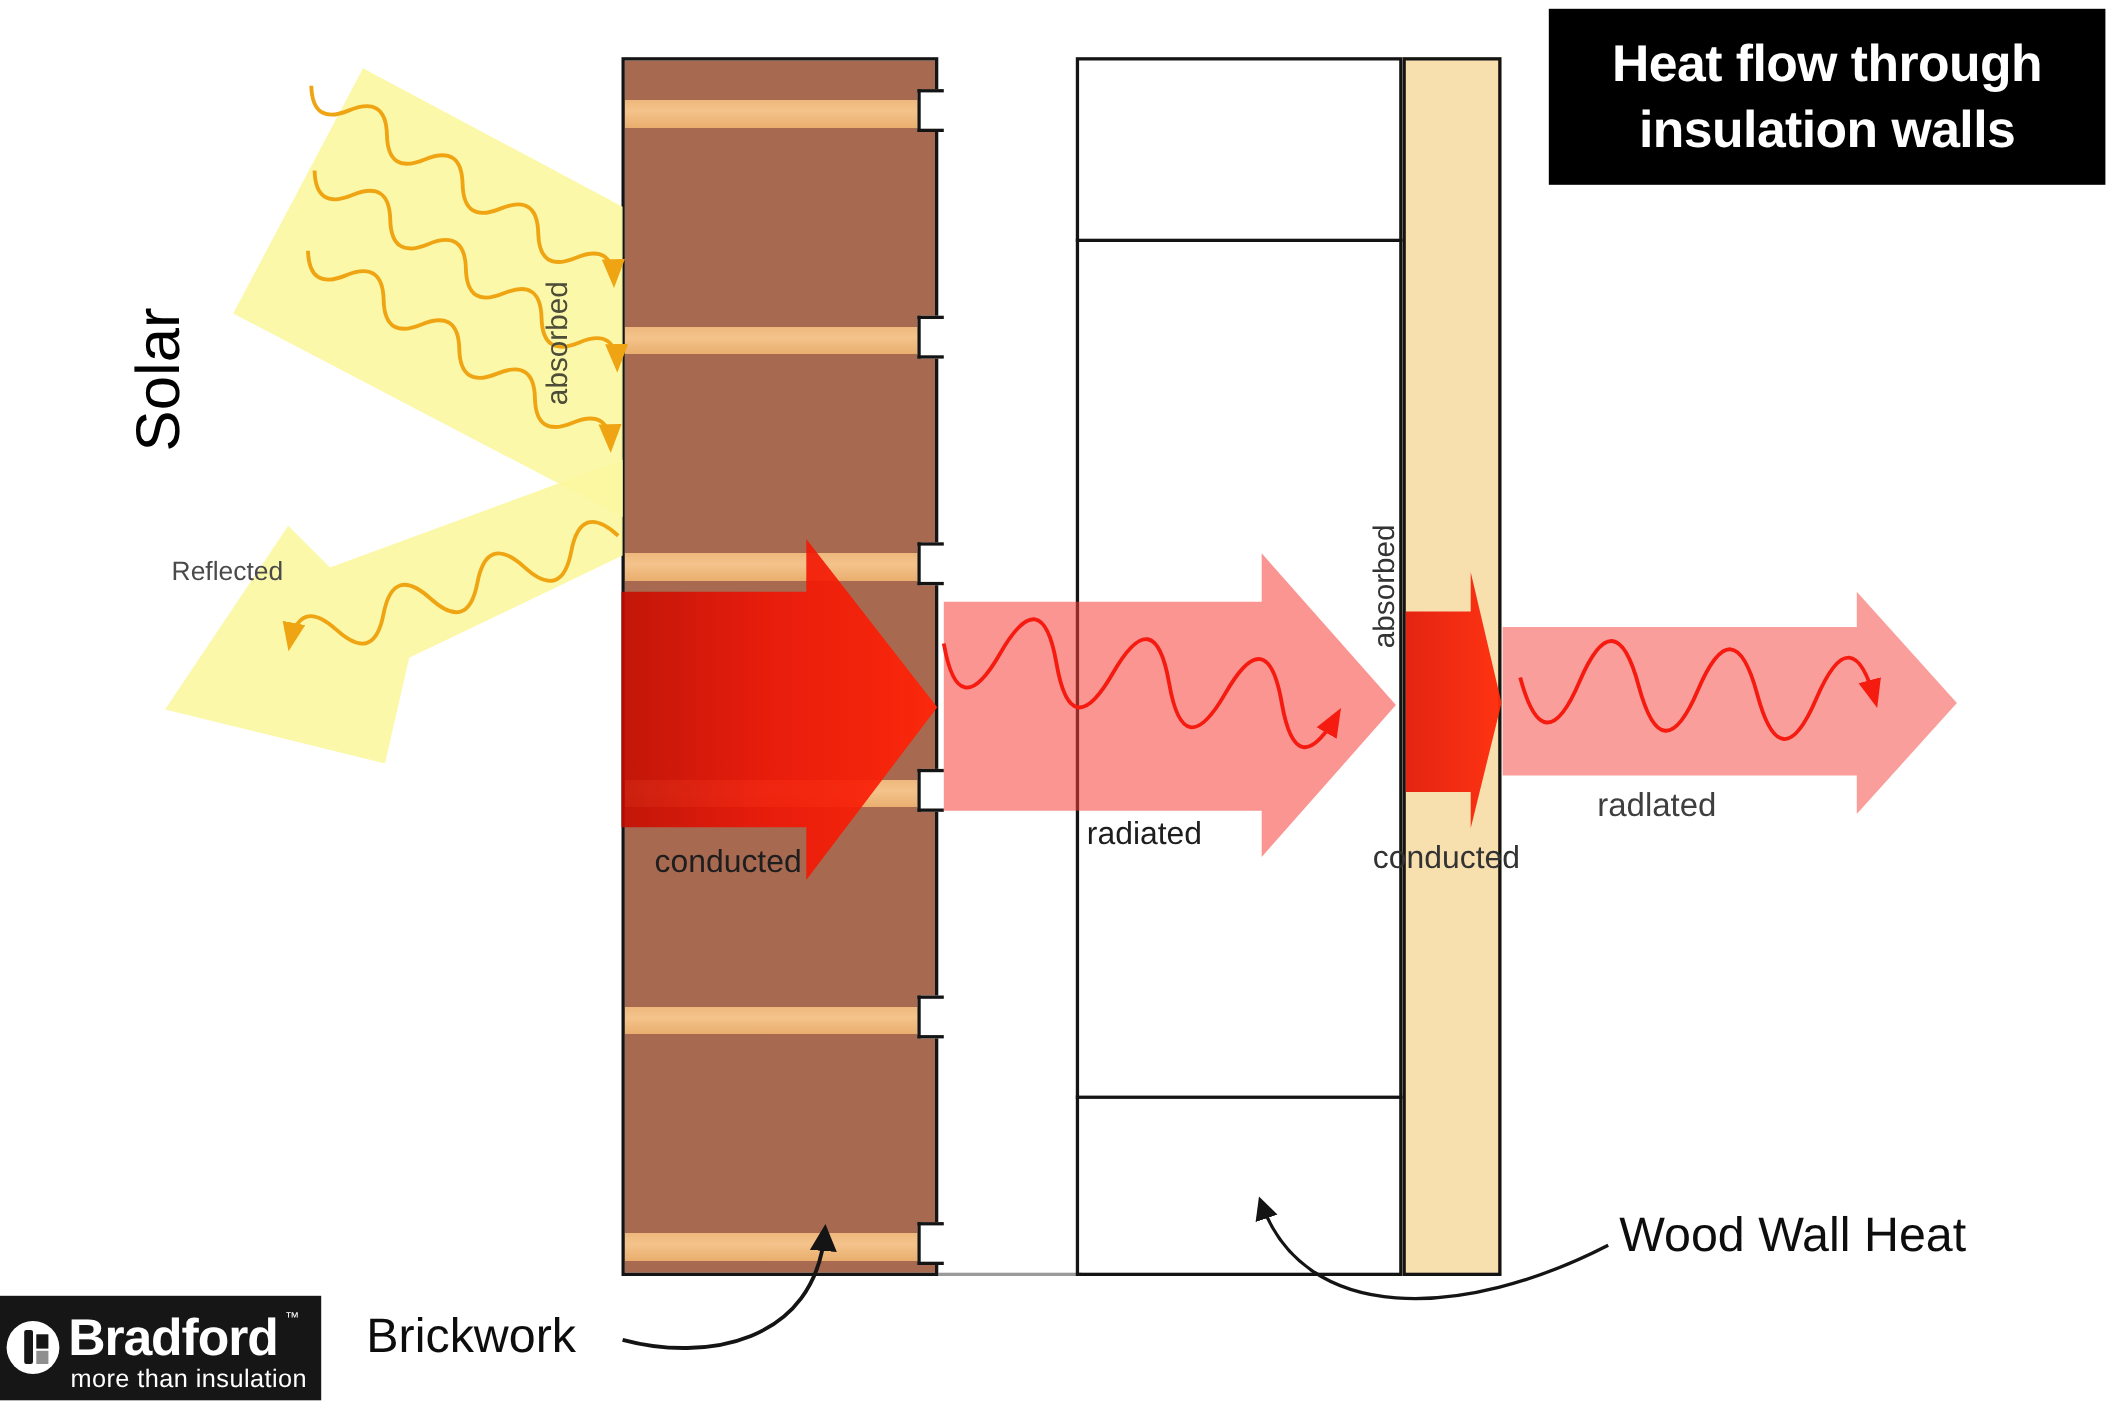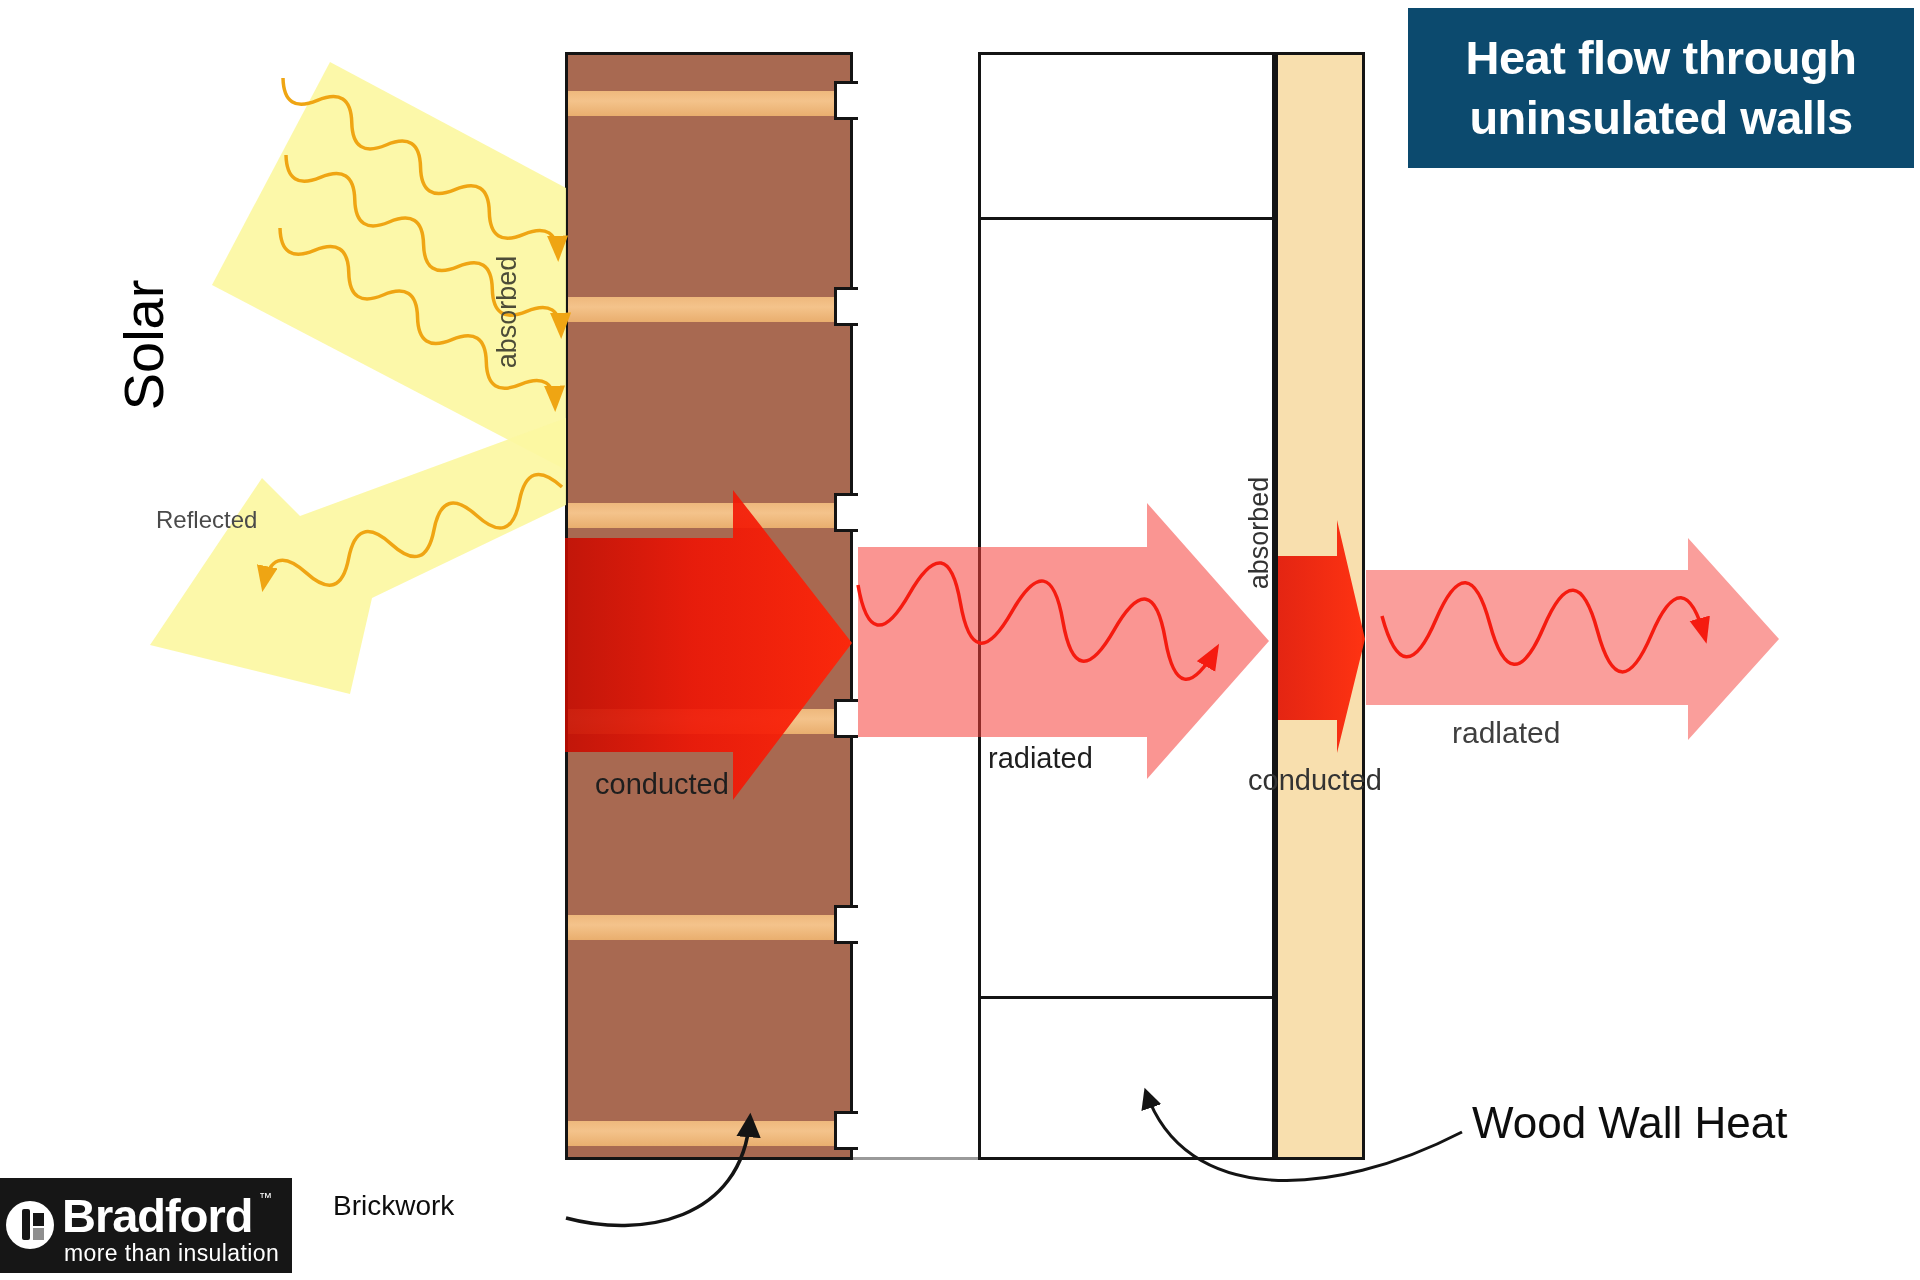--- a/index.html
+++ b/index.html
@@ -40,25 +40,25 @@
   
   .lbl{position:absolute;z-index:4;white-space:nowrap;color:#222;}
   #lbl-solar{left:143px;top:345px;font-size:56px;color:#000;transform:translate(-50%,-50%) rotate(-90deg);}
   #lbl-reflected{left:156px;top:506px;font-size:24px;color:#4a4a4a;}
   #lbl-absorbed-brick{left:507px;top:312px;font-size:27px;color:#4c4c38;transform:translate(-50%,-50%) rotate(-90deg);}
   #lbl-conducted-brick{left:595px;top:768px;font-size:29px;color:#1e1e1e;}
   #lbl-radiated-cavity{left:988px;top:742px;font-size:29px;color:#1e1e1e;}
   #lbl-absorbed-wood{left:1259px;top:533px;font-size:27px;color:#333;transform:translate(-50%,-50%) rotate(-90deg);}
   #lbl-conducted-plaster{left:1248px;top:764px;font-size:29px;color:#333;}
   #lbl-radiated-interior{left:1452px;top:716px;font-size:30px;color:#3f3f3f;text-align:right;}
-  #lbl-brickwork{left:333px;top:1190px;font-size:28px;color:#0d0d0d;}
+  #lbl-brickwork{left:333px;top:1190px;font-size:44px;color:#0d0d0d;}
   #lbl-woodwallframe{left:1472px;top:1098px;font-size:44px;color:#0d0d0d;}
   
   #title-box{
-    left:1408px;top:8px;width:506px;height:160px;background:#0c4a6e;z-index:5;
+    left:1408px;top:8px;width:506px;height:160px;background:#000000;z-index:5;
     display:flex;flex-direction:column;align-items:center;justify-content:center;
   }
   #title-box div{color:#fff;font-size:47px;font-weight:700;line-height:1.28;letter-spacing:-0.5px;}
   
   #logo-box{left:0px;top:1178px;width:292px;height:95px;background:#161616;z-index:5;}
   #logo-circle{position:absolute;left:6px;top:23px;width:48px;height:48px;border-radius:50%;background:#fff;}
   #logo-b-stem{position:absolute;left:16px;top:8px;width:8px;height:31px;background:#161616;border-radius:2px;}
   #logo-b-upper{position:absolute;left:27px;top:12px;width:11px;height:13px;background:#161616;}
   #logo-b-lower{position:absolute;left:27px;top:27px;width:11px;height:12px;background:#8f8f8f;}
   #logo-brand{position:absolute;left:62px;top:10px;color:#fff;font-size:47px;font-weight:600;letter-spacing:-1px;}
@@ -147,21 +147,21 @@
   <div class="lbl" id="lbl-conducted-brick">conducted</div>
   <div class="lbl" id="lbl-radiated-cavity">radiated</div>
   <div class="lbl" id="lbl-absorbed-wood">absorbed</div>
   <div class="lbl" id="lbl-conducted-plaster">conducted</div>
   <div class="lbl" id="lbl-radiated-interior">radlated</div>
   <div class="lbl" id="lbl-brickwork">Brickwork</div>
   <div class="lbl" id="lbl-woodwallframe">Wood Wall Heat</div>
 
   <div class="layer" id="title-box">
     <div>Heat flow through</div>
-    <div>uninsulated walls</div>
+    <div>insulation walls</div>
   </div>
 
   <div class="layer" id="logo-box">
     <div id="logo-circle">
       <div id="logo-b-stem"></div>
       <div id="logo-b-upper"></div>
       <div id="logo-b-lower"></div>
     </div>
     <div id="logo-brand">Bradford</div>
     <div id="logo-tm">™</div>

